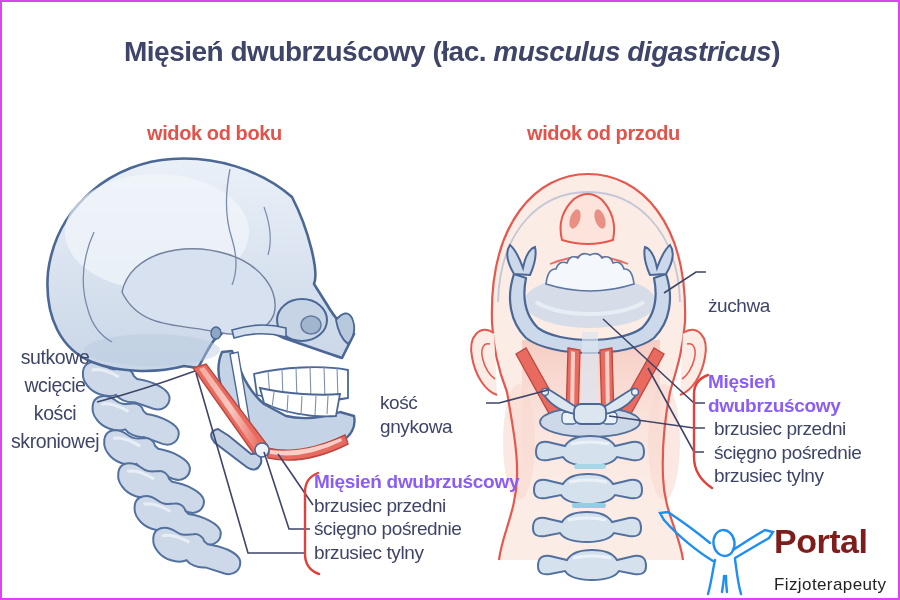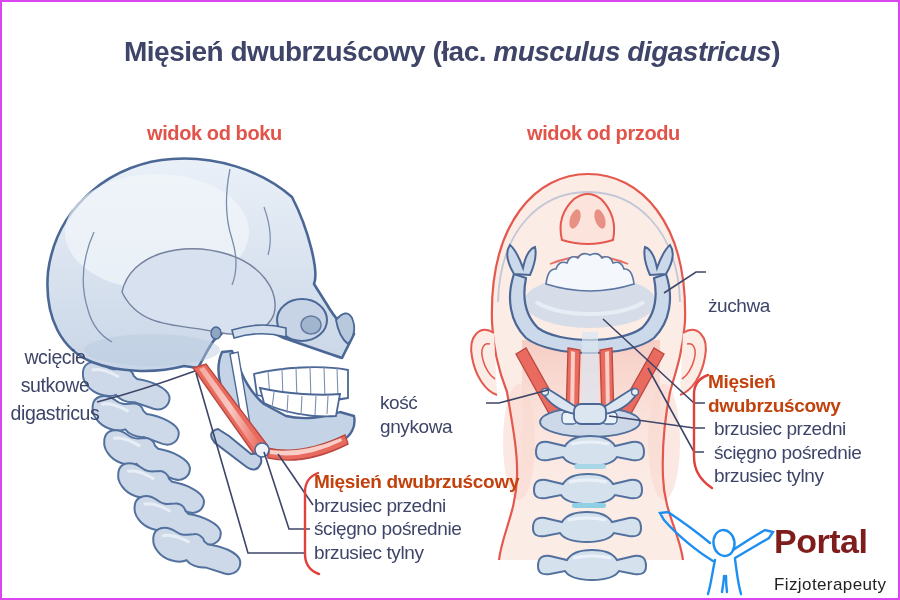--- a/index.html
+++ b/index.html
@@ -11,21 +11,21 @@
   .abs{position:absolute;}
   #title{
     left:0;top:34px;width:900px;text-align:center;
     font-size:28px;font-weight:bold;color:#3e4568;letter-spacing:-0.5px;
   }
   #title .latin{font-style:italic;}
   .view-label{
     font-size:20px;font-weight:600;color:#e2534a;letter-spacing:-0.4px;
   }
   .lbl{font-size:19px;color:#3e4568;letter-spacing:-0.4px;line-height:23.5px;}
-  .lbl-red{font-size:19px;font-weight:bold;color:#c2410c;letter-spacing:-0.3px;line-height:23.5px;}
+  .lbl-red{font-size:19px;font-weight:bold;color:#8b5cf6;letter-spacing:-0.3px;line-height:23.5px;}
   .mastoid{
     width:110px;text-align:center;font-size:19.5px;color:#3e4568;
     letter-spacing:-0.4px;line-height:28px;
   }
   .muscle-group .item{white-space:nowrap;}
   #logo-name{font-size:34px;font-weight:bold;color:#7f1d1d;letter-spacing:-0.5px;line-height:34px;}
   #logo-sub{font-size:17px;color:#222;letter-spacing:0.4px;line-height:18px;margin-top:18px;}
   svg{display:block;}
 </style>
 </head>
@@ -225,23 +225,24 @@
   </svg>
 
   <div id="title" class="abs">
     <span>Mięsień dwubrzuścowy (łac. </span><span class="latin">musculus digastricus</span><span>)</span>
   </div>
 
   <div class="abs view-label" style="left:122px;top:120px;margin-left:23px;">widok od boku</div>
   <div class="abs view-label" style="left:525px;top:120px;">widok od przodu</div>
 
   <div class="abs mastoid" style="left:-2px;top:341px;">
+    <div>sutkowe</div>
     <div>wcięcie</div>
-    <div>sutkowe</div>
-    <div>digastricus</div>
+    <div>kości</div>
+    <div>skroniowej</div>
   </div>
 
   <div class="abs lbl" style="left:706px;top:259px;margin-top:33px;">żuchwa</div>
 
   <div class="abs lbl" style="left:378px;top:389px;width:100px;">kość gnykowa</div>
 
   <div class="abs muscle-group" style="left:312px;top:468px;">
     <div class="lbl-red">Mięsień dwubrzuścowy</div>
     <div class="lbl item">brzusiec przedni</div>
     <div class="lbl item">ścięgno pośrednie</div>

